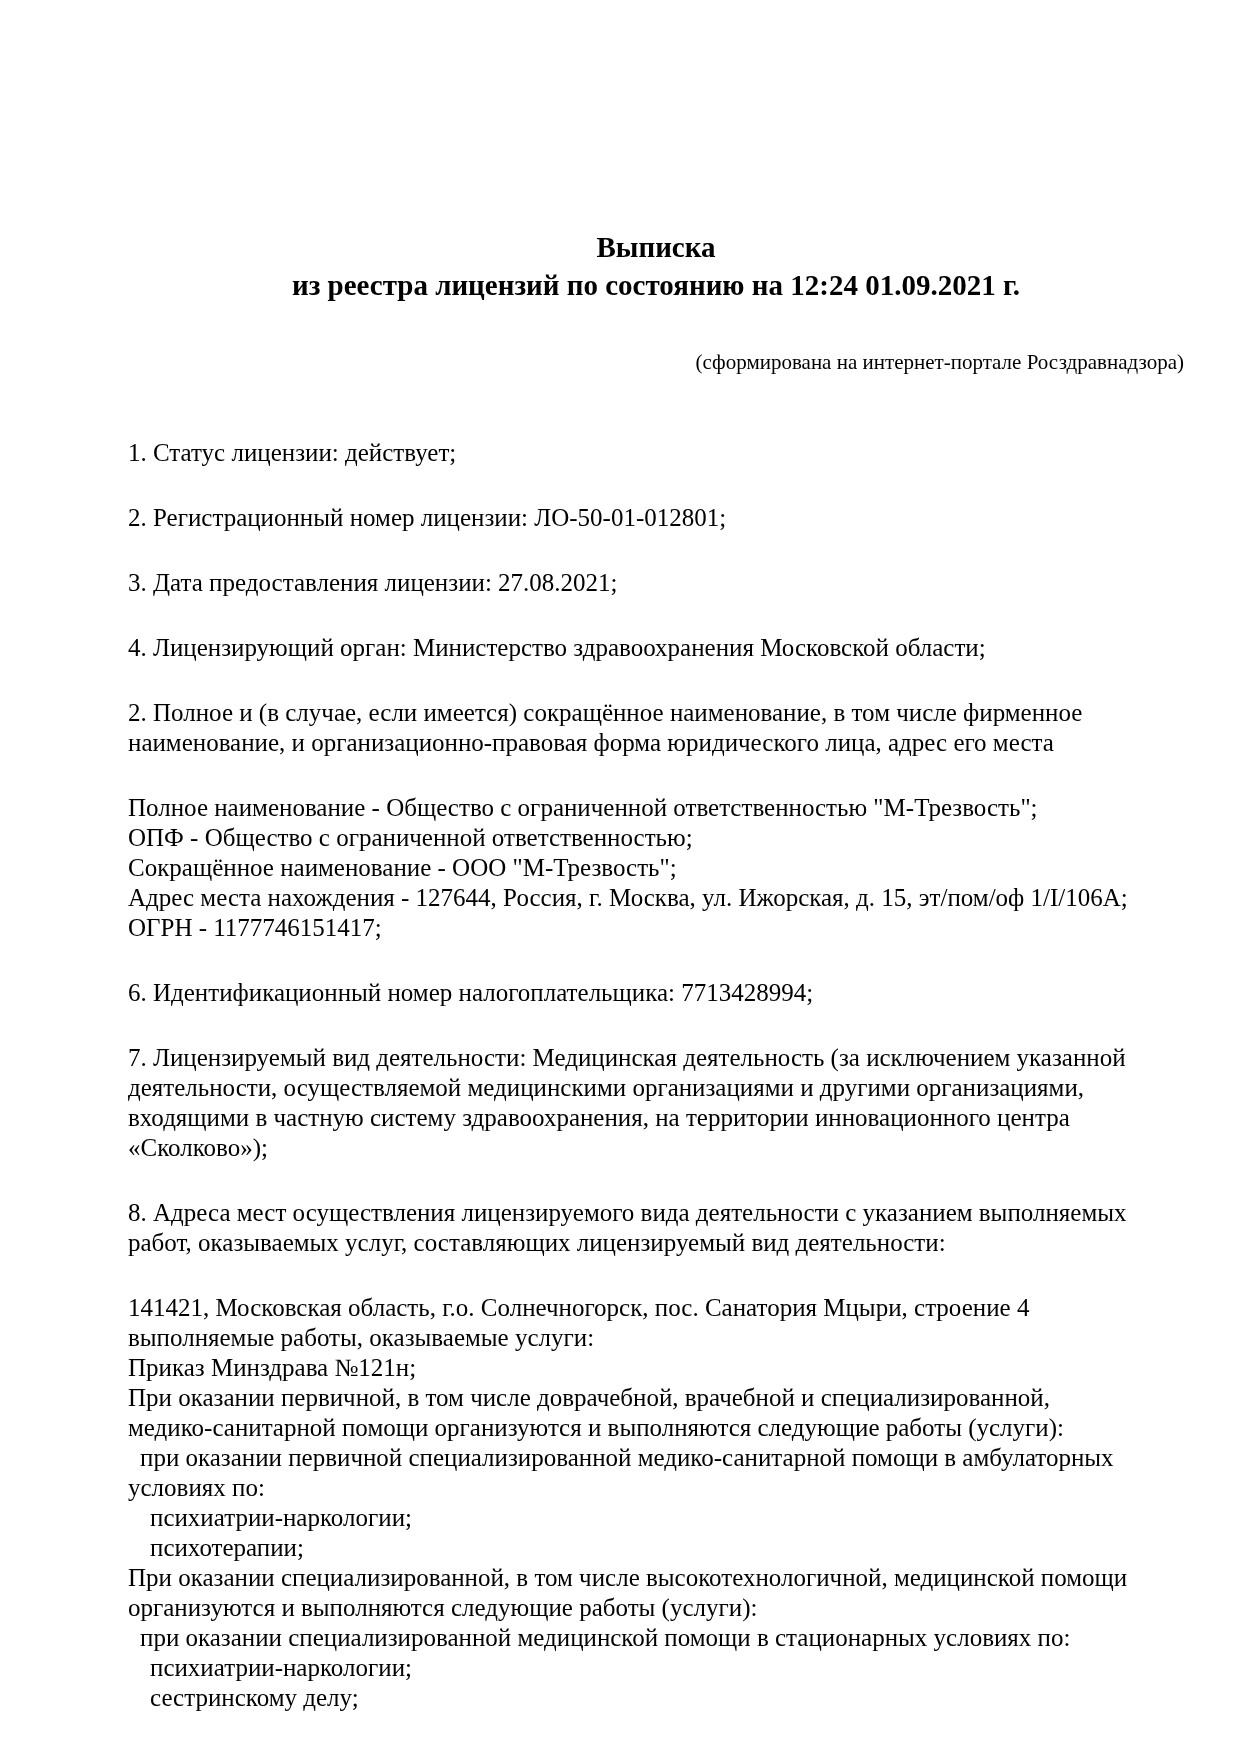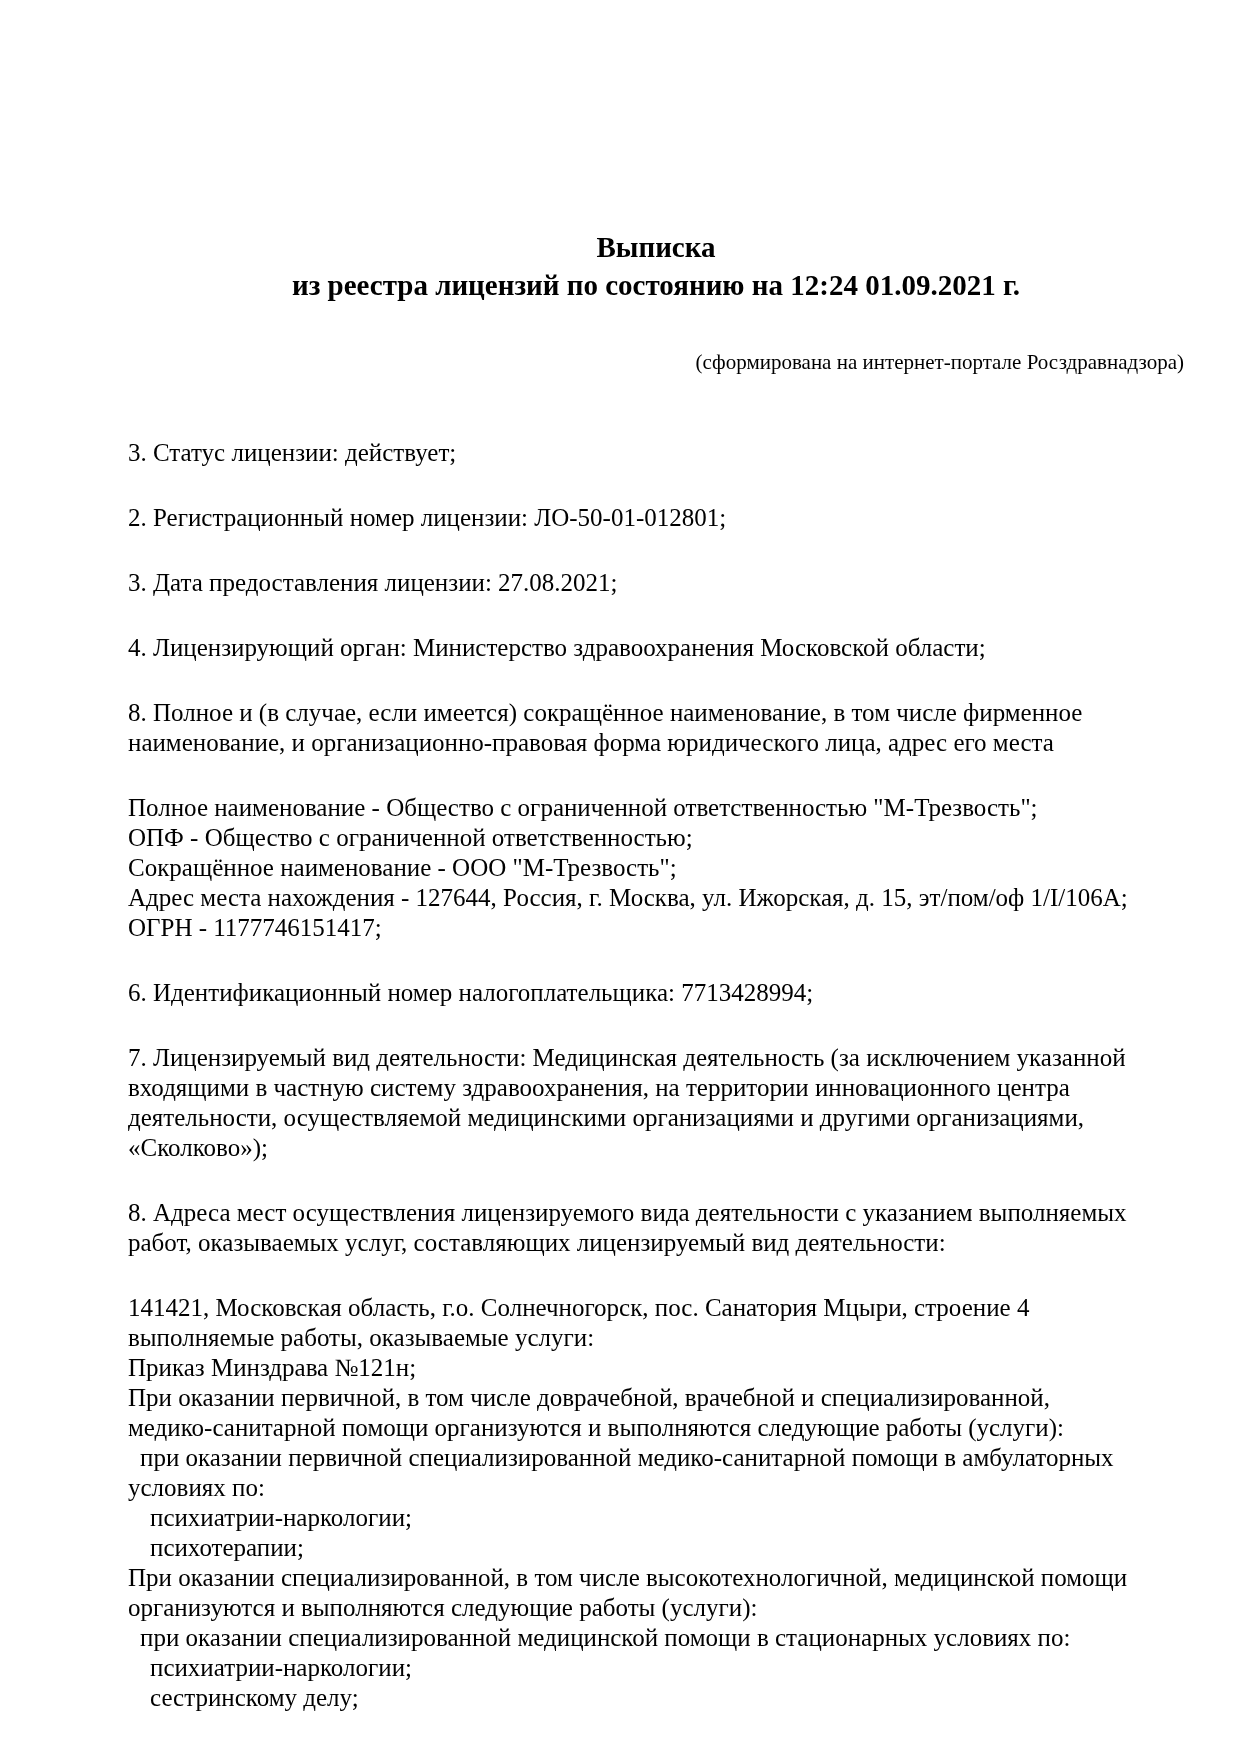--- a/index.html
+++ b/index.html
@@ -53,49 +53,49 @@
 
 <div class="page">
   <div class="content">
     <div class="doc-title">
       <div class="line">Выписка</div>
       <div class="line">из реестра лицензий по состоянию на 12:24 01.09.2021 г.</div>
     </div>
     <div class="doc-subtitle">(сформирована на интернет-портале Росздравнадзора)</div>
     <div class="doc-body" id="doc-body">
         <div class="block">
-          <div class="line">3. Статус лицензии: действует;</div>
+          <div class="line">1. Статус лицензии: действует;</div>
         </div>
         <div class="block">
           <div class="line">2. Регистрационный номер лицензии: ЛО-50-01-012801;</div>
         </div>
         <div class="block">
           <div class="line">3. Дата предоставления лицензии: 27.08.2021;</div>
         </div>
         <div class="block">
           <div class="line">4. Лицензирующий орган: Министерство здравоохранения Московской области;</div>
         </div>
         <div class="block">
-          <div class="line">8. Полное и (в случае, если имеется) сокращённое наименование, в том числе фирменное</div>
+          <div class="line">2. Полное и (в случае, если имеется) сокращённое наименование, в том числе фирменное</div>
           <div class="line">наименование, и организационно-правовая форма юридического лица, адрес его места</div>
         </div>
         <div class="block">
           <div class="line">Полное наименование - Общество с ограниченной ответственностью "М-Трезвость";</div>
           <div class="line">ОПФ - Общество с ограниченной ответственностью;</div>
           <div class="line">Сокращённое наименование - ООО "М-Трезвость";</div>
           <div class="line">Адрес места нахождения - 127644, Россия, г. Москва, ул. Ижорская, д. 15, эт/пом/оф 1/I/106А;</div>
           <div class="line">ОГРН - 1177746151417;</div>
         </div>
         <div class="block">
           <div class="line">6. Идентификационный номер налогоплательщика: 7713428994;</div>
         </div>
         <div class="block">
           <div class="line">7. Лицензируемый вид деятельности: Медицинская деятельность (за исключением указанной</div>
+          <div class="line">деятельности, осуществляемой медицинскими организациями и другими организациями,</div>
           <div class="line">входящими в частную систему здравоохранения, на территории инновационного центра</div>
-          <div class="line">деятельности, осуществляемой медицинскими организациями и другими организациями,</div>
           <div class="line">«Сколково»);</div>
         </div>
         <div class="block">
           <div class="line">8. Адреса мест осуществления лицензируемого вида деятельности с указанием выполняемых</div>
           <div class="line">работ, оказываемых услуг, составляющих лицензируемый вид деятельности:</div>
         </div>
         <div class="block">
           <div class="line">141421, Московская область, г.о. Солнечногорск, пос. Санатория Мцыри, строение 4</div>
           <div class="line">выполняемые работы, оказываемые услуги:</div>
           <div class="line">Приказ Минздрава №121н;</div>

